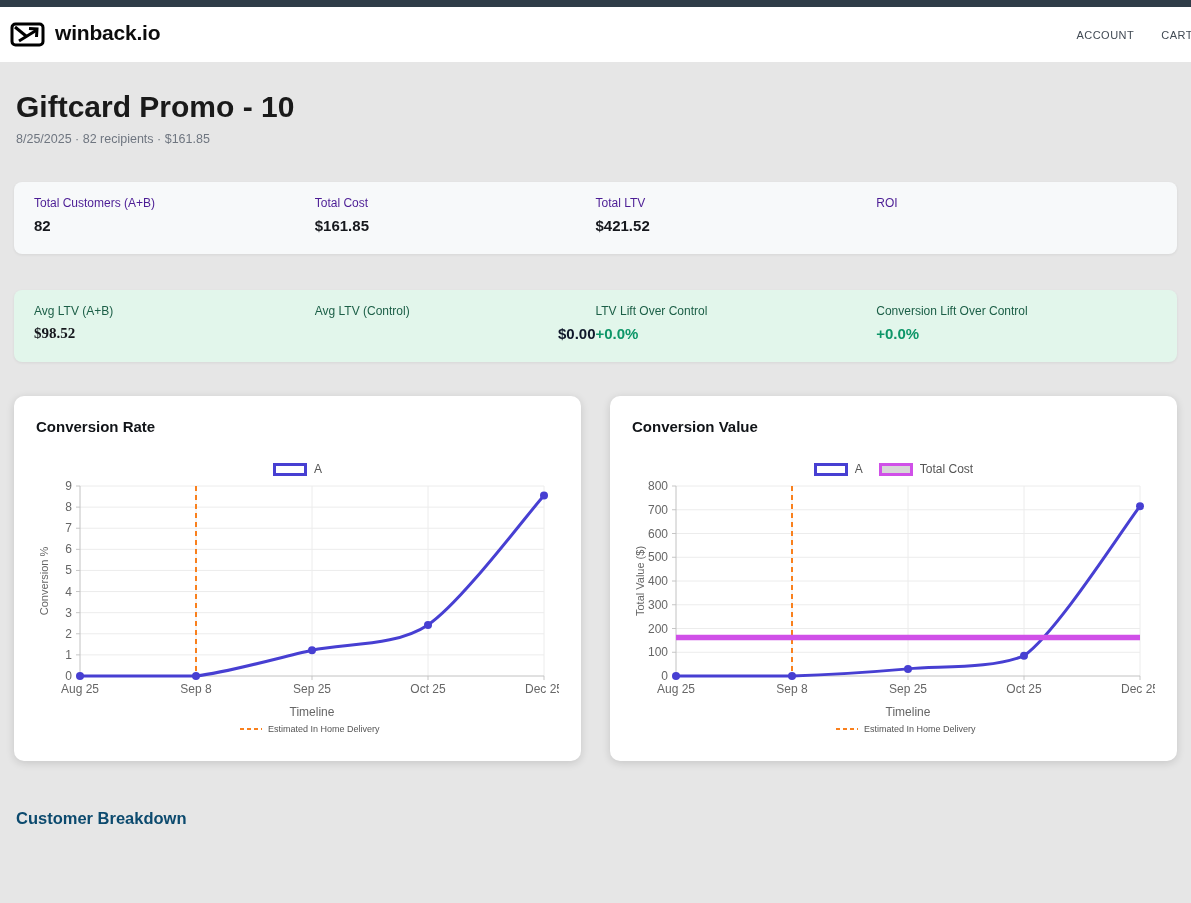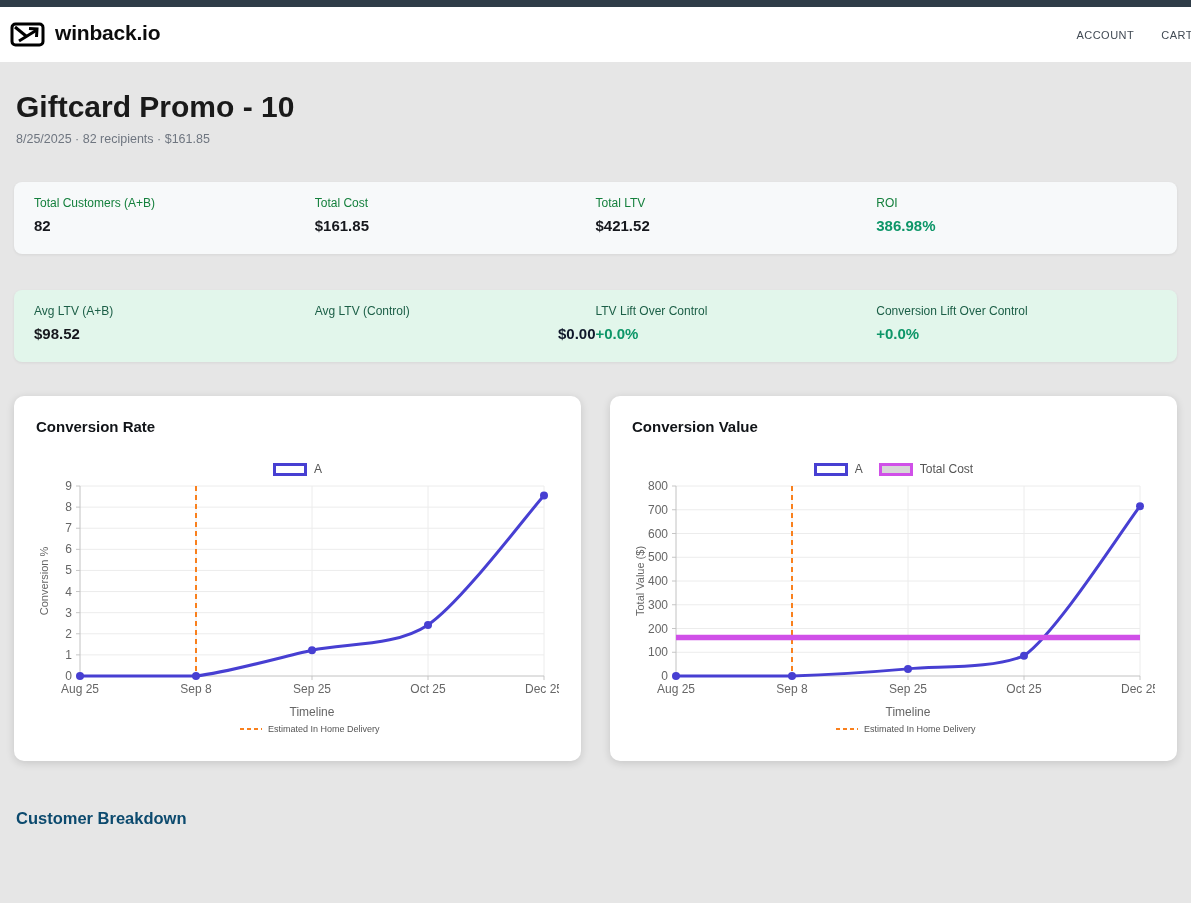--- a/index.html
+++ b/index.html
@@ -28,21 +28,21 @@
   h1.page-title { margin-top:28px; font-size:30px; font-weight:700; color:#1a1a1a; padding-left:2px; }
   .subtitle { margin-top:8px; font-size:12.5px; color:#6f7680; padding-left:2px; }
 
   .stat-card {
     margin-top:36px; border-radius:8px; height:72px; padding:14px 20px;
     display:grid; grid-template-columns:repeat(4,1fr);
     box-shadow:0 1px 3px rgba(0,0,0,0.07);
   }
   .stat-primary { background:#f7f9fa; }
   .stat-secondary { background:#e2f6eb; }
-  .stat-label { font-size:12px; color:#15803d; margin-bottom:7px; white-space:nowrap; }
+  .stat-label { font-size:12px; color:#4c1d95; margin-bottom:7px; white-space:nowrap; }
   .stat-secondary .stat-label { color:#1c5f47; }
   .stat-value { font-size:15px; font-weight:700; color:#16181d; }
 
   .charts-row { margin-top:34px; display:flex; gap:29px; }
   .chart-card {
     flex:1; background:#ffffff; border-radius:10px; height:365px;
     padding:22px 22px 10px; box-shadow:0 2px 8px rgba(0,0,0,0.14);
   }
   .chart-title { font-size:15px; font-weight:700; color:#111418; }
   .chart-legend {
@@ -90,28 +90,27 @@
     <div class="stat">
       <div class="stat-label">Total Cost</div>
       <div class="stat-value" style="color: rgb(22, 24, 29);">$161.85</div>
     </div>
     <div class="stat">
       <div class="stat-label">Total LTV</div>
       <div class="stat-value" style="color: rgb(22, 24, 29);">$421.52</div>
     </div>
     <div class="stat">
       <div class="stat-label">ROI</div>
-      <div class="stat-value" style="color: rgb(13, 150, 104);">386.98%</div>
     </div>
   </section>
 
   <section class="stat-card stat-secondary" style="background: rgb(226, 246, 235);">
     <div class="stat">
       <div class="stat-label">Avg LTV (A+B)</div>
-      <div class="stat-value" style="color: rgb(22, 24, 29);">$98.52</div>
+      <div class="stat-value" style="color: rgb(22, 24, 29); font-family: Liberation Serif, serif;">$98.52</div>
     </div>
     <div class="stat">
       <div class="stat-label">Avg LTV (Control)</div>
       <div class="stat-value" style="color: #0f172a; text-align: right;">$0.00</div>
     </div>
     <div class="stat">
       <div class="stat-label">LTV Lift Over Control</div>
       <div class="stat-value" style="color: rgb(13, 150, 104);">+0.0%</div>
     </div>
     <div class="stat">

